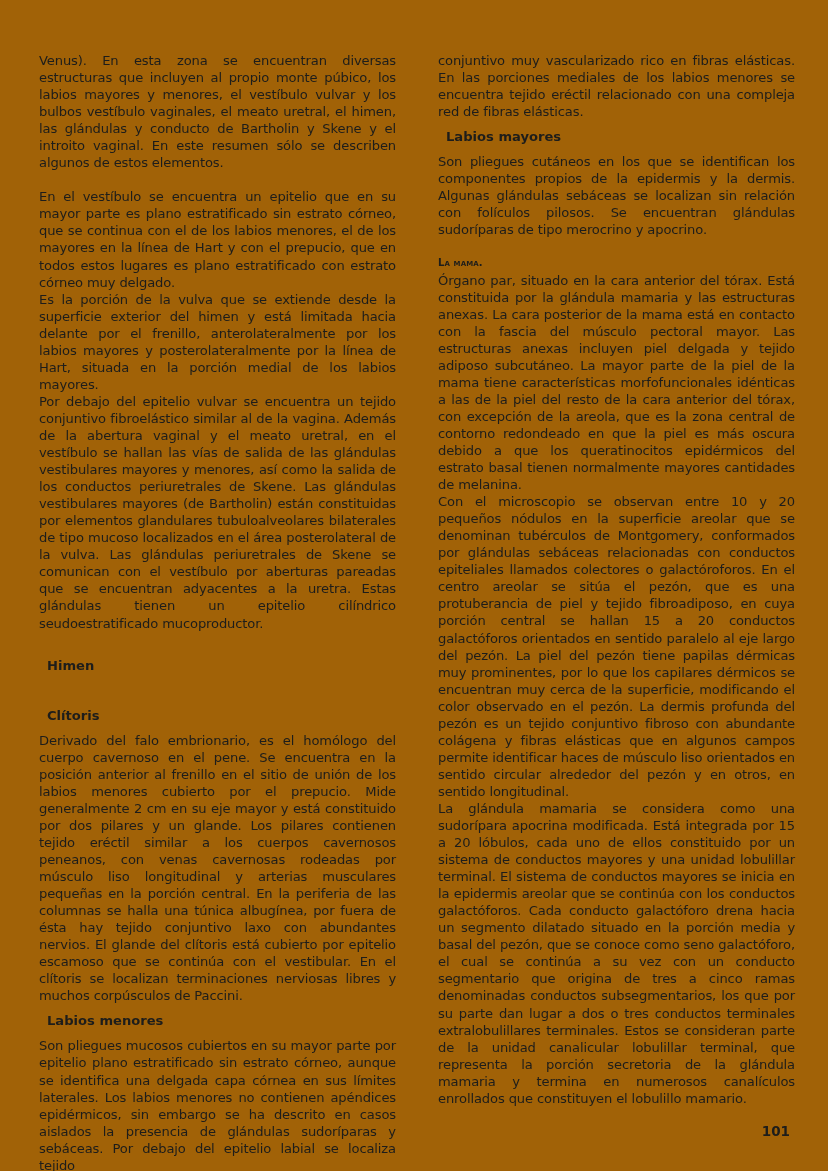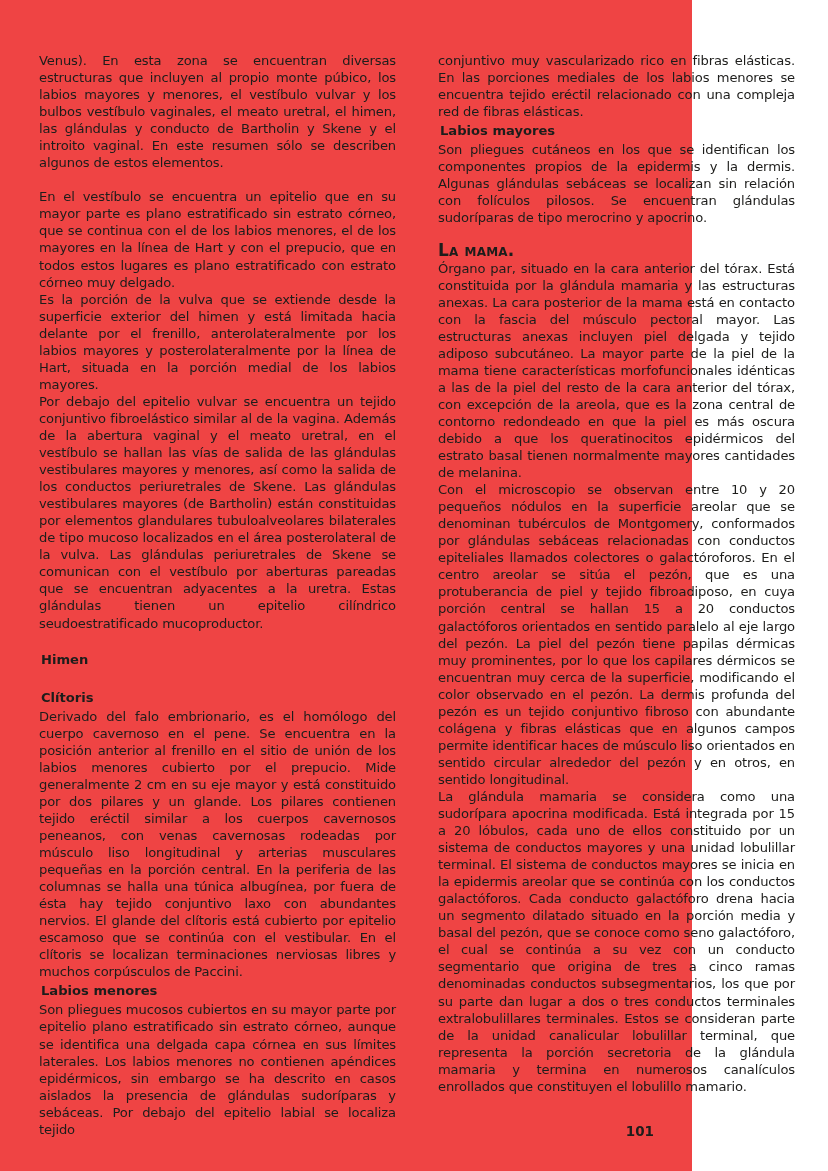--- a/index.html
+++ b/index.html
@@ -9,25 +9,25 @@
   }
   body {
     width: 828px;
     height: 1171px;
     font-family: "DejaVu Sans", "Liberation Sans", sans-serif;
     color: #1d1d1b;
     -webkit-font-smoothing: antialiased;
   }
   #page {
     position: relative;
-    width: 692px;
+    width: 828px;
     height: 1171px;
     box-sizing: border-box;
     padding: 52px 38px 28px 39px;
-    background: #ef4444;
+    background: #a16207;
   }
   #columns {
     display: flex;
     flex-direction: row;
     align-items: flex-start;
     gap: 42px;
     height: 1072px;
   }
   .column {
     width: 357px;
@@ -37,29 +37,29 @@
     margin: 0;
     font-size: 13.1px;
     line-height: 17.05px;
     text-align: justify;
     text-justify: inter-word;
     hyphens: none;
     letter-spacing: -0.01em;
   }
   p.body.last-left { text-align: justify; }
   h3.section {
-    margin: 2px;
+    margin: 8px;
     font-size: 13.1px;
     line-height: 17.05px;
     font-weight: bold;
     text-align: left;
   }
   h2.chapter {
     margin: 0;
-    font-size: 17px;
+    font-size: 10px;
     line-height: 17.05px;
     font-weight: bold;
     font-variant: small-caps;
     text-transform: lowercase;
     text-align: left;
     letter-spacing: 0.01em;
   }
   h2.chapter::first-letter { text-transform: uppercase; }
   .gap {
     height: 17px;

